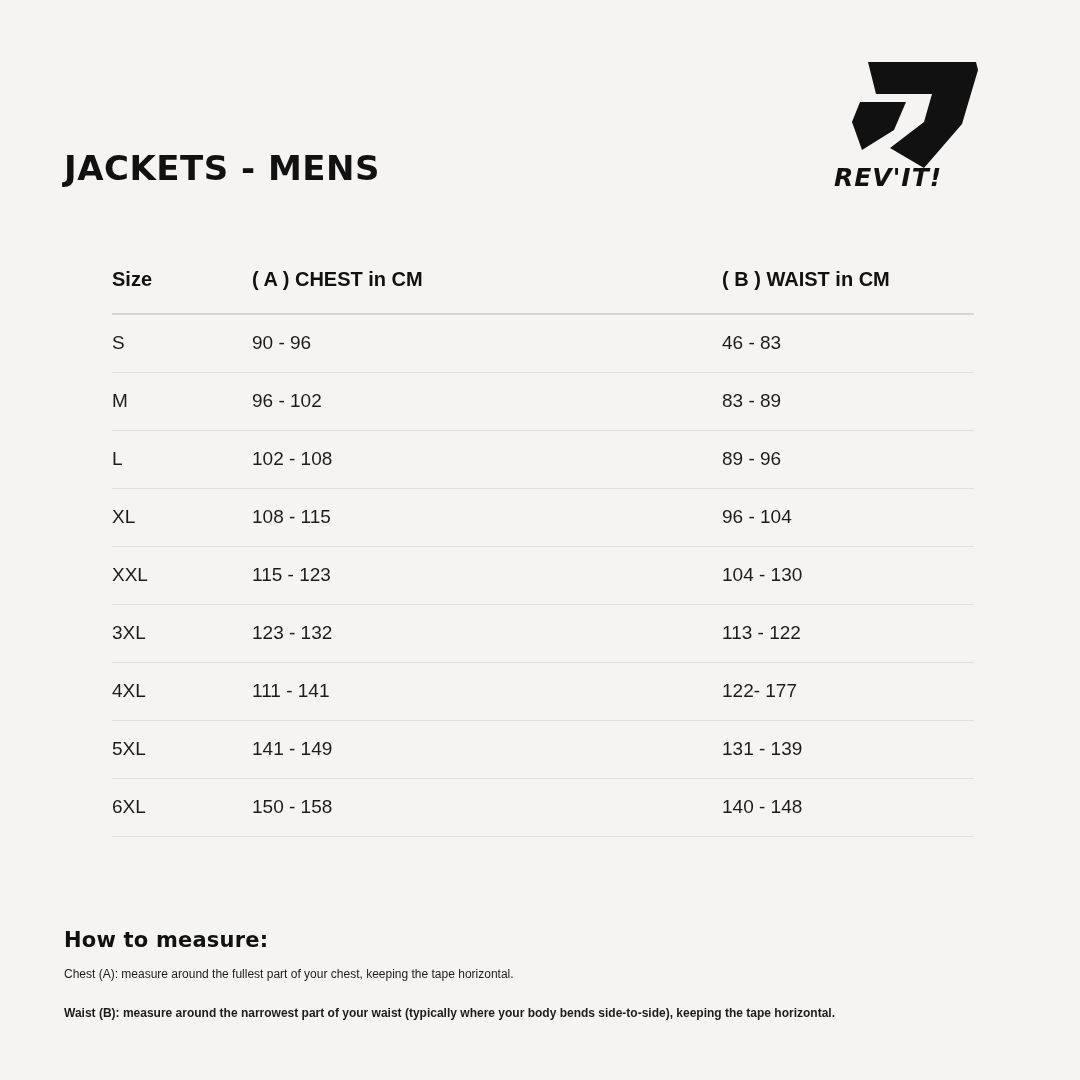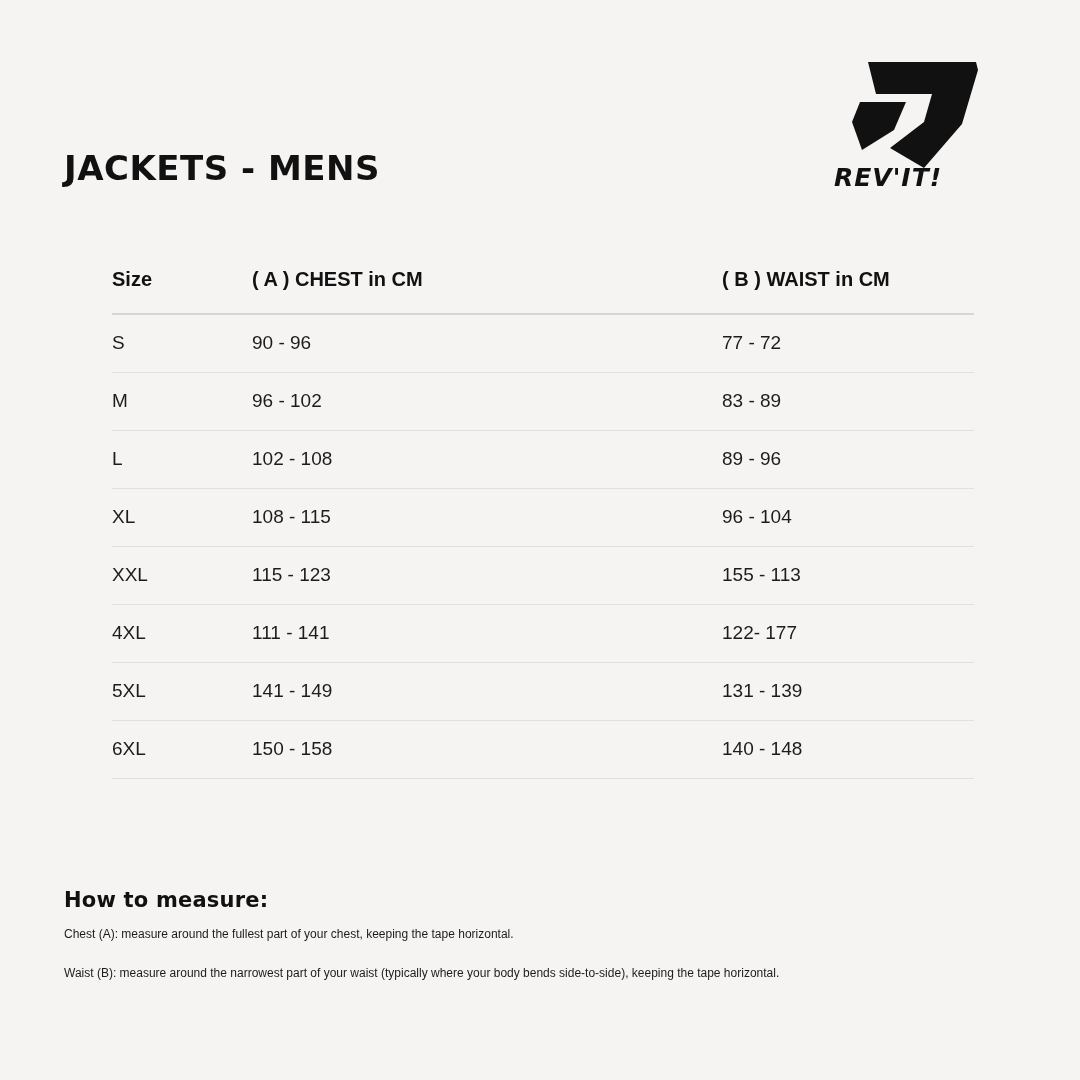--- a/index.html
+++ b/index.html
@@ -77,38 +77,38 @@
     border-bottom: 1px solid #e2e0dd;
   }
   col.c-size  { width: 140px; }
   col.c-chest { width: 470px; }
   col.c-waist { width: 252px; }
 
   
   .measure {
     position: absolute;
     left: 64px;
-    top: 888px;
+    top: 928px;
     width: 952px;
   }
   .measure h2 {
     margin: 0 0 14px 0;
     font-size: 21px;
     font-weight: 700;
     color: #111;
     font-family: "DejaVu Sans", sans-serif;
     letter-spacing: 0.2px;
   }
   .measure p {
     margin: 0 0 22px 0;
     font-size: 12px;
     line-height: 1.45;
     color: #1c1c1c;
   }
-  .measure p:last-child { margin-bottom: 0; }
+  .measure p:last-child { margin-bottom: 0; font-weight: bold; }
 </style>
 </head>
 <body>
 
 <div class="page">
 
   <div class="title">JACKETS - MENS</div>
 
   <div class="brand">
     <svg width="180" height="150" viewBox="0 0 180 150" xmlns="http://www.w3.org/2000/svg">
@@ -134,41 +134,46 @@
         <tr>
           <th>Size</th>
           <th>( A ) CHEST in CM</th>
           <th>( B ) WAIST in CM</th>
         </tr>
       </thead>
       <tbody>
         <tr>
           <td>S</td>
           <td>90 - 96</td>
-          <td>77 - 72</td>
+          <td>46 - 83</td>
         </tr>
         <tr>
           <td>M</td>
           <td>96 - 102</td>
           <td>83 - 89</td>
         </tr>
         <tr>
           <td>L</td>
           <td>102 - 108</td>
           <td>89 - 96</td>
         </tr>
         <tr>
           <td>XL</td>
           <td>108 - 115</td>
           <td>96 - 104</td>
         </tr>
         <tr>
           <td>XXL</td>
           <td>115 - 123</td>
-          <td>155 - 113</td>
+          <td>104 - 130</td>
+        </tr>
+        <tr>
+          <td>3XL</td>
+          <td>123 - 132</td>
+          <td>113 - 122</td>
         </tr>
         <tr>
           <td>4XL</td>
           <td>111 - 141</td>
           <td>122- 177</td>
         </tr>
         <tr>
           <td>5XL</td>
           <td>141 - 149</td>
           <td>131 - 139</td>

